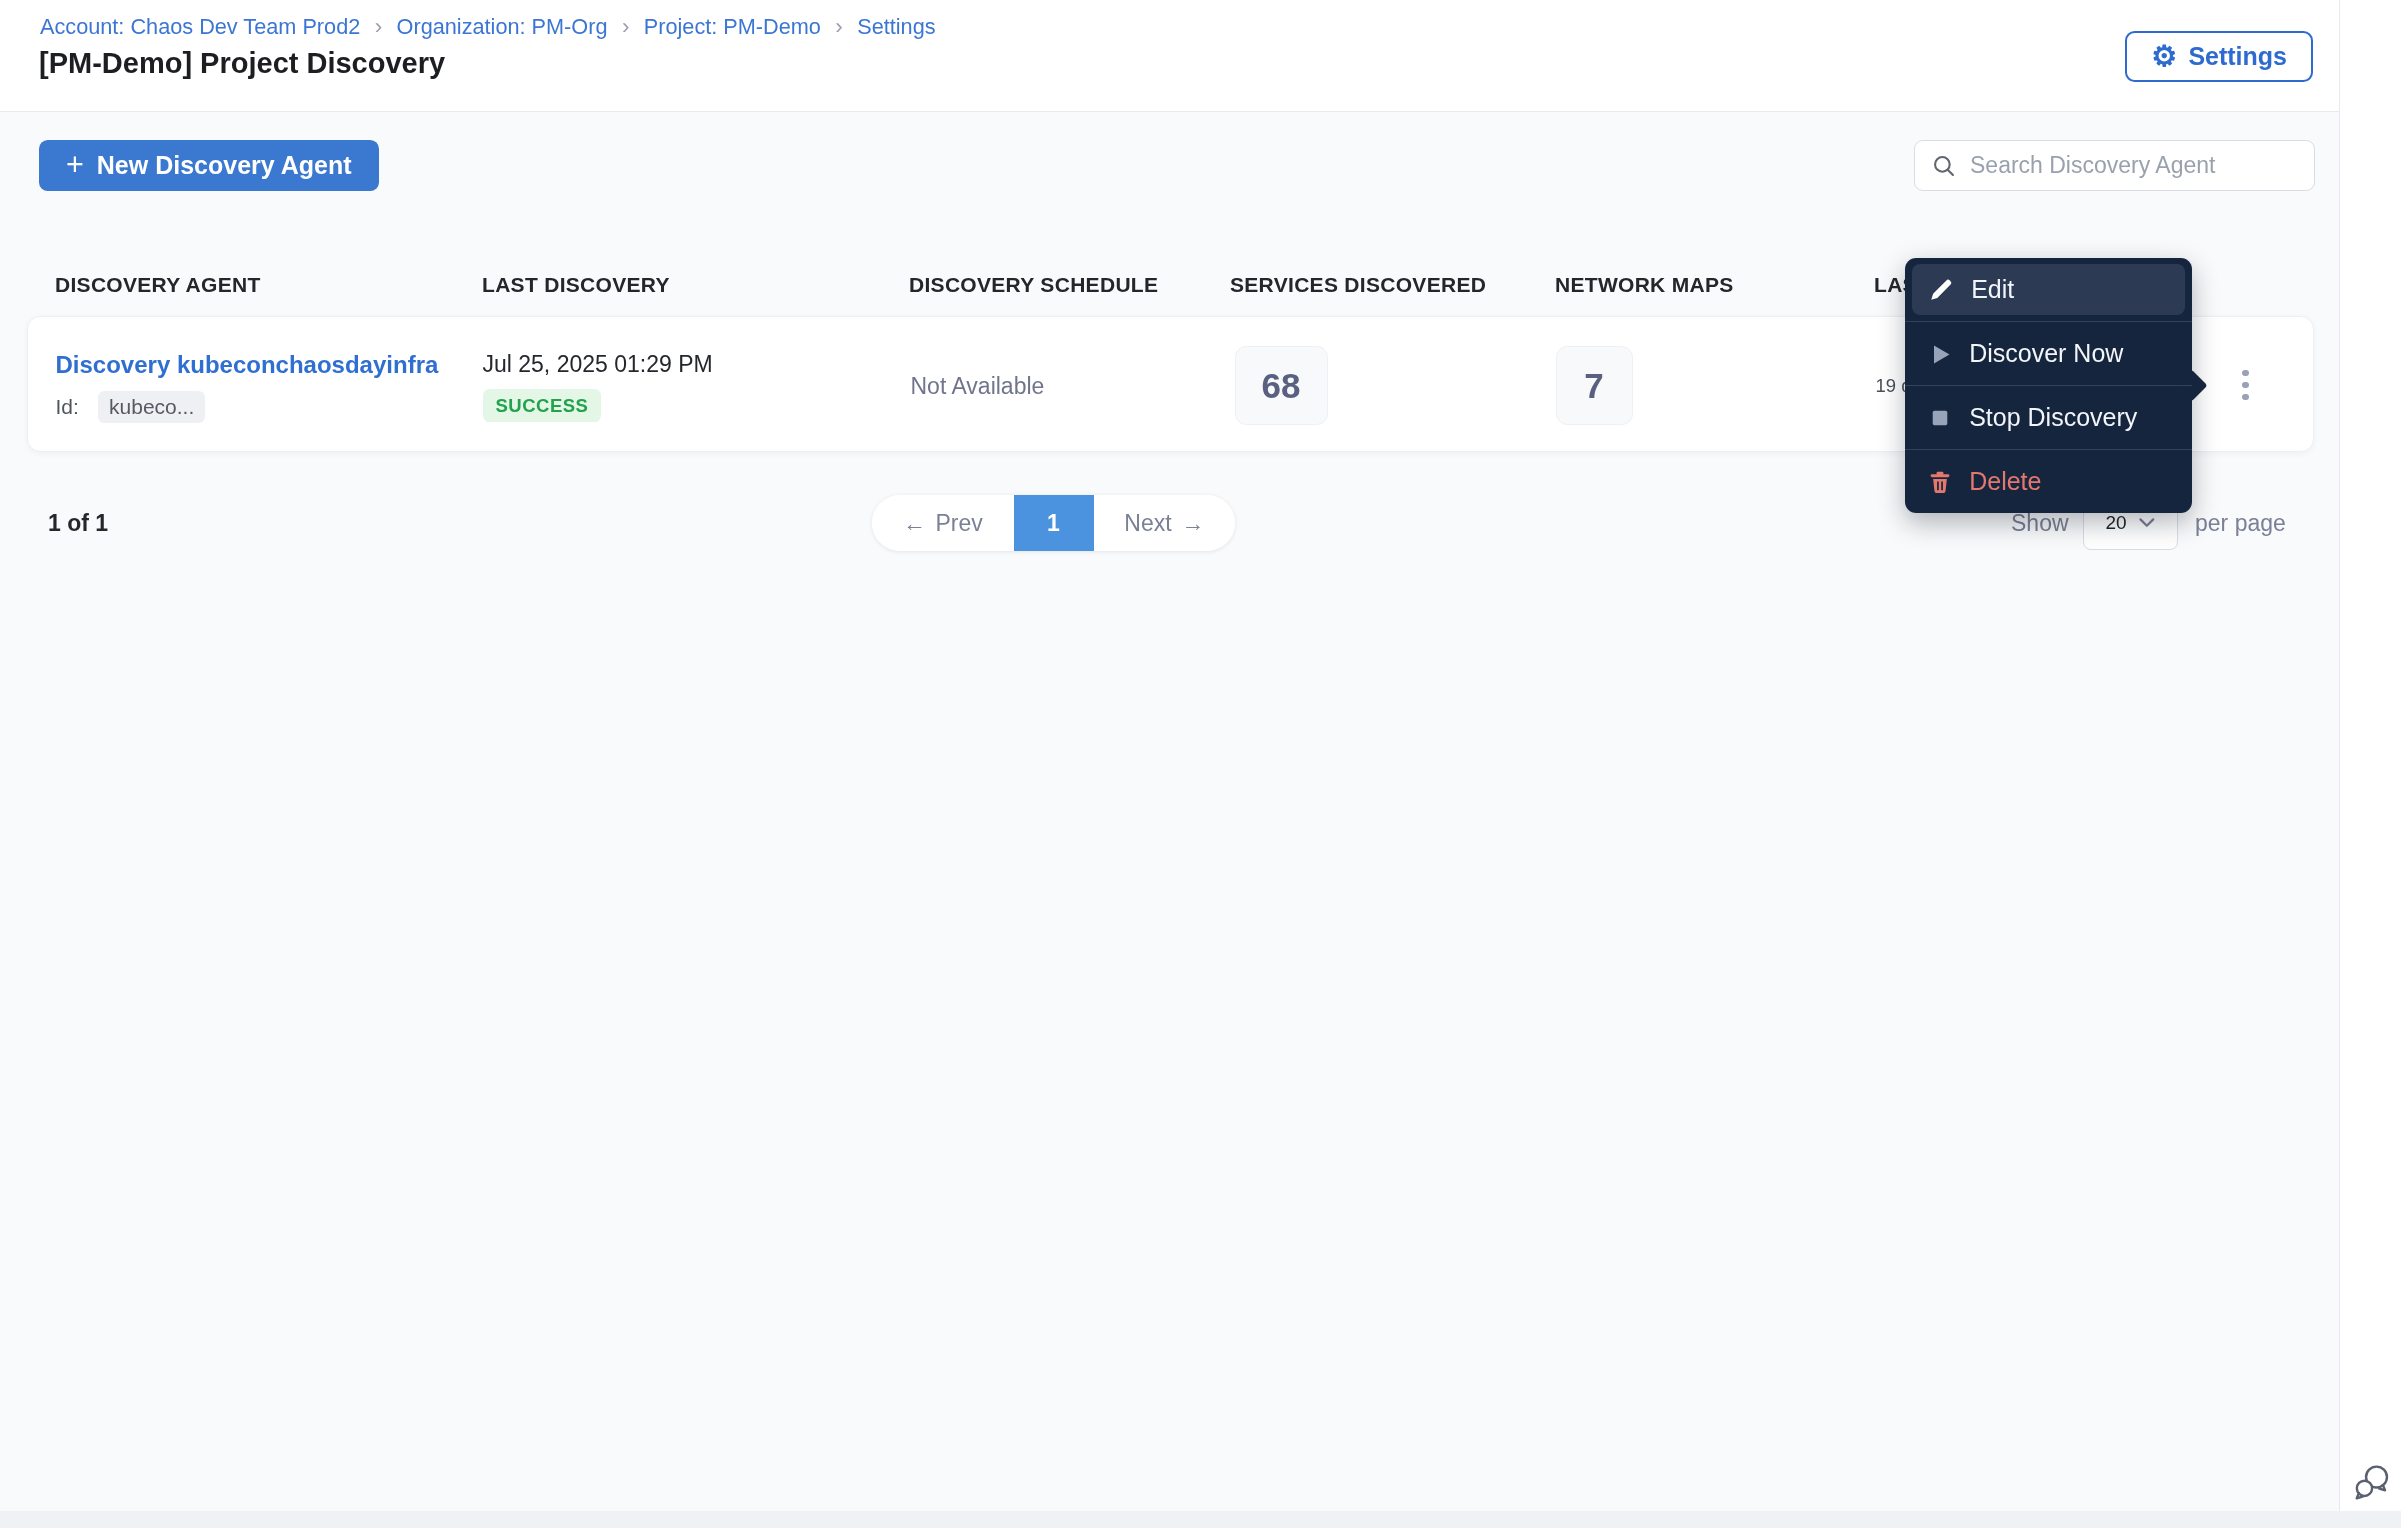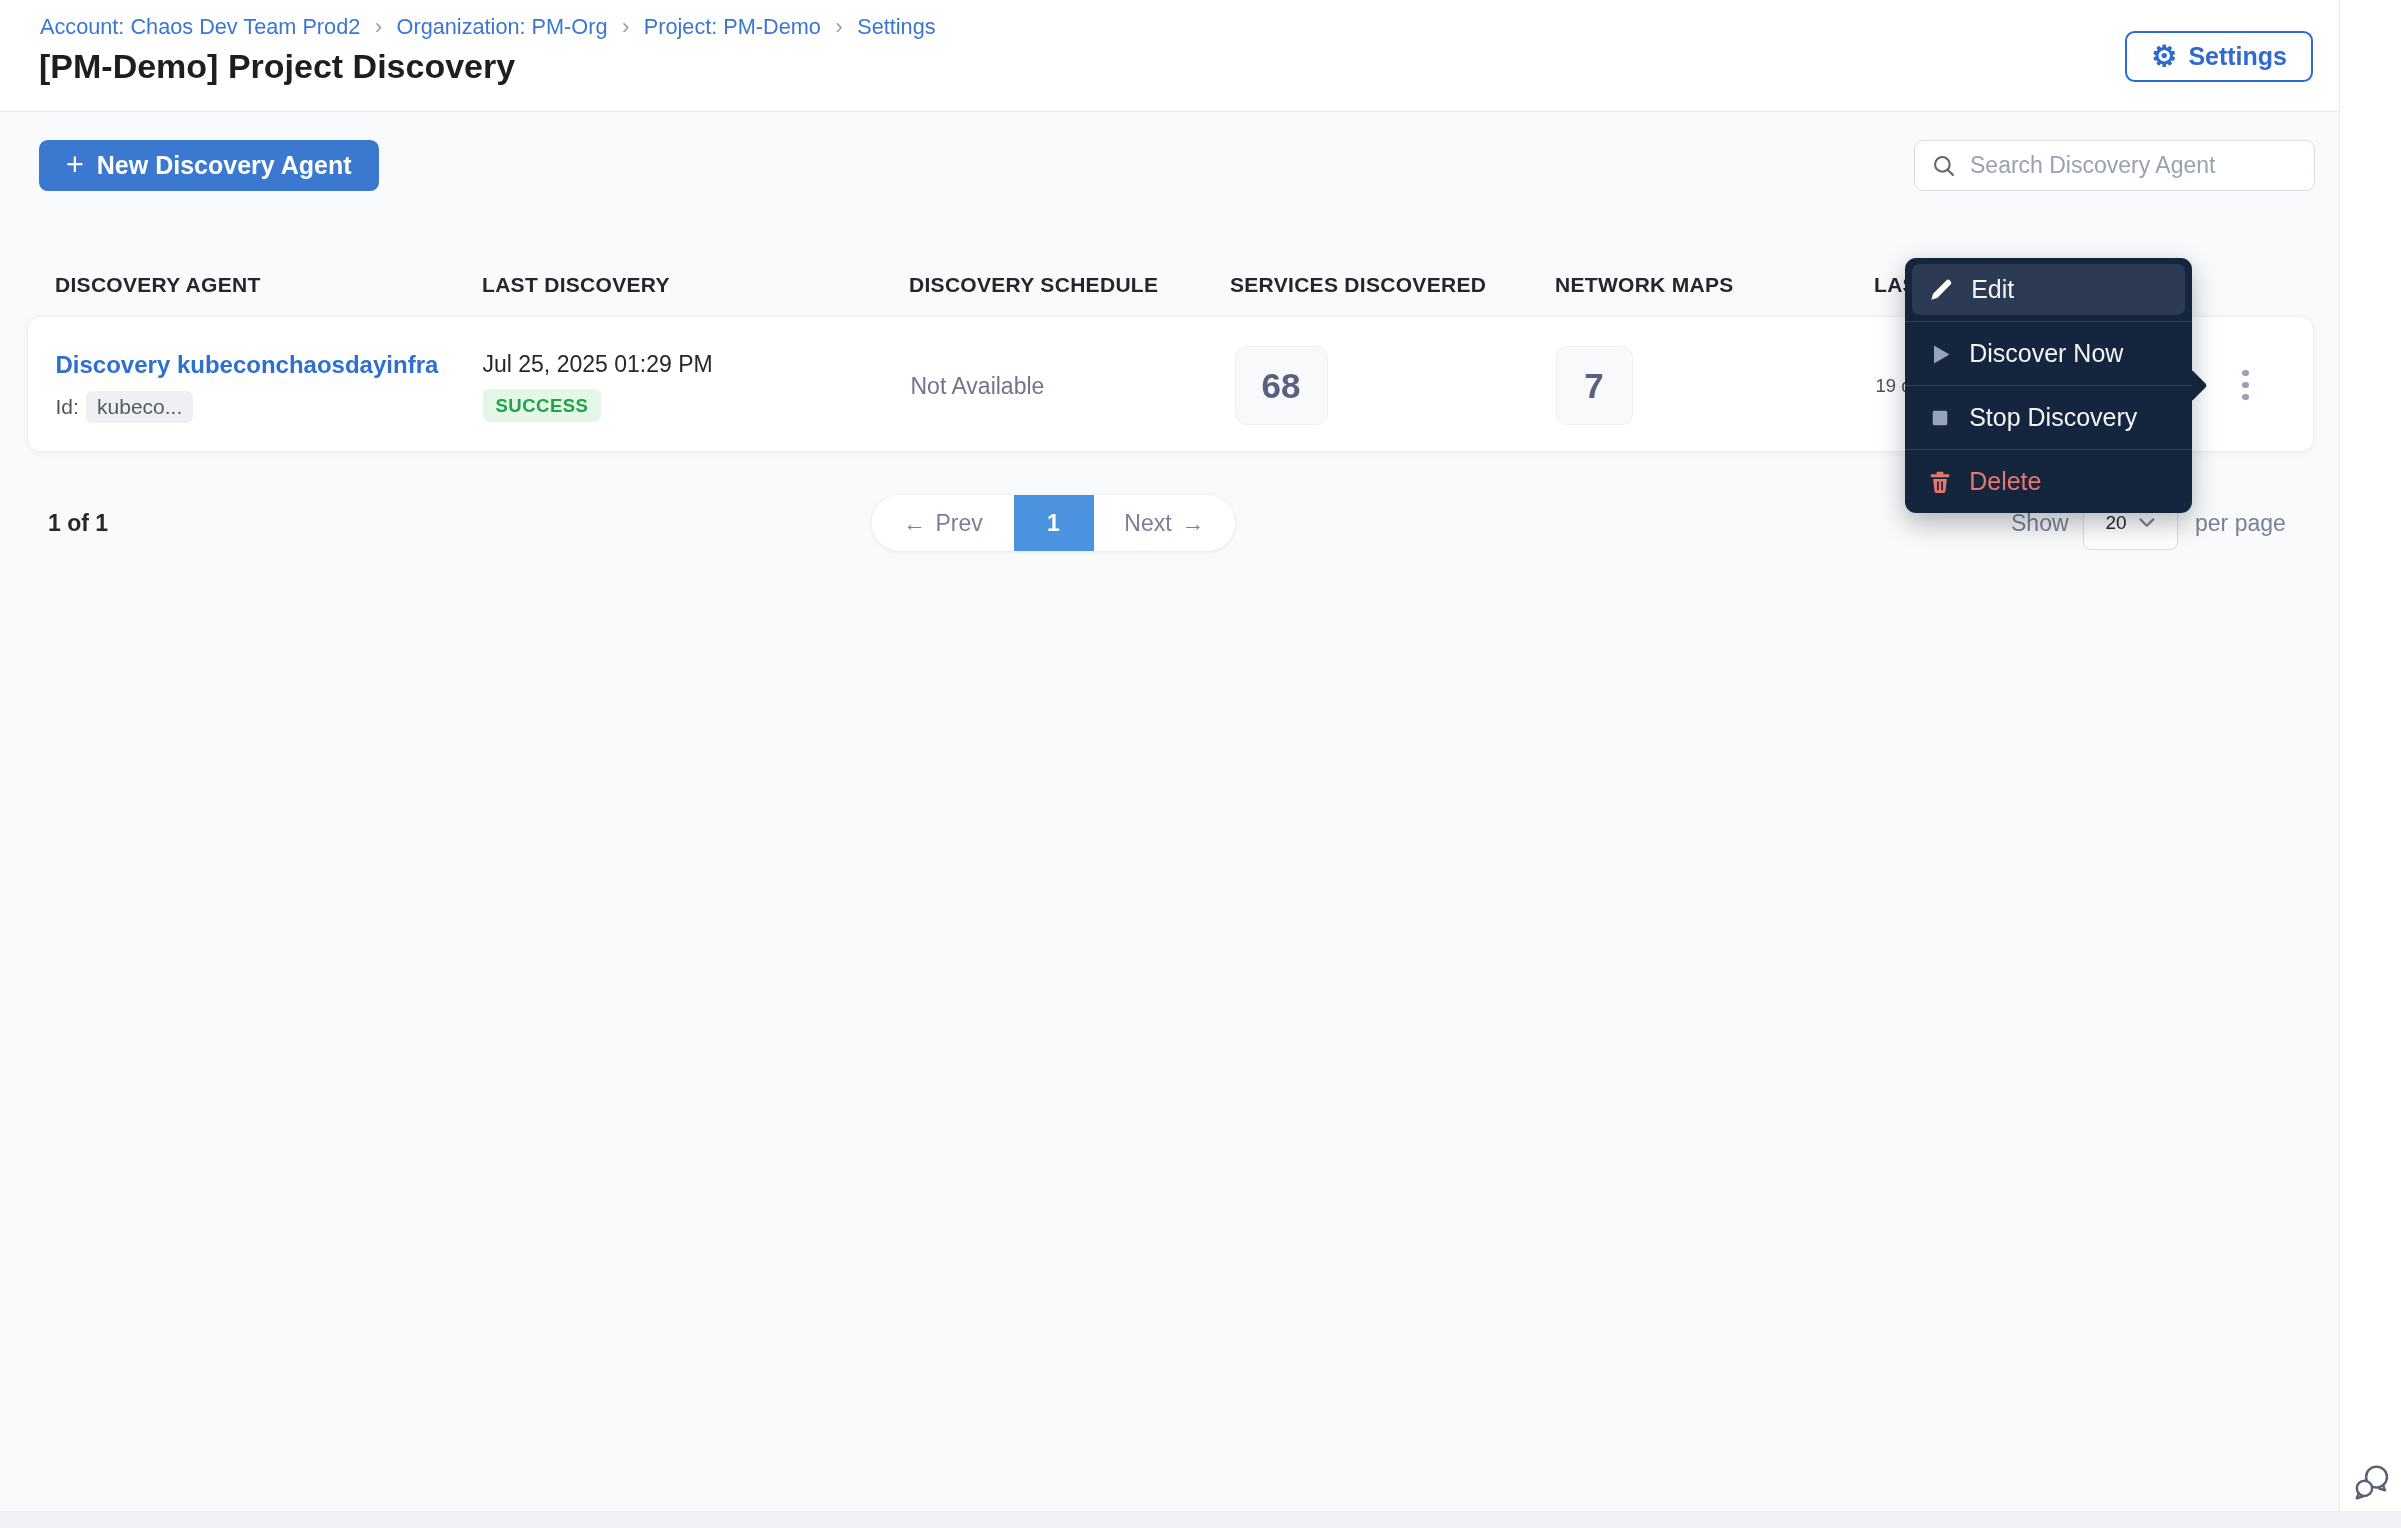--- a/index.html
+++ b/index.html
@@ -8,21 +8,21 @@
   .page { position:relative; width:2401px; height:1528px; }
   .abs { position:absolute; }
 
   
   .topbar { left:0; top:0; width:2401px; height:112px; background:#FFFFFF;
             border-bottom:1.6px solid #E8EAEE; z-index:2; }
   .breadcrumb { left:40px; top:14.4px; display:flex; align-items:center; gap:14.4px;
                 font-size:21.7px; color:#3B76D4; }
   .breadcrumb a { color:#3B76D4; text-decoration:none; cursor:pointer; }
   .crumb-sep { color:#9AA0AC; font-size:22.5px; }
-  .page-title { left:39px; top:47px; font-size:34px; font-weight:700; color:#1C1E21; }
+  .page-title { left:39px; top:47px; font-size:29px; font-weight:700; color:#1C1E21; }
   .settings-btn { right:88px; top:30.5px; height:51px; padding:0 24px;
                   display:flex; align-items:center; gap:11.2px;
                   border:2.4px solid #2E6BD0; border-radius:9.6px; background:#FFFFFF;
                   color:#2E6BD0; font-size:25px; font-weight:700; cursor:pointer; }
   .gear-glyph { font-size:29px; line-height:1; }
 
   
   .new-btn { left:39px; top:140px; height:51px; padding:0 27px;
              display:flex; align-items:center; gap:13px;
              background:#3B78CF; border:none; border-radius:8.8px;
@@ -35,21 +35,21 @@
                        font-family:"Liberation Sans", sans-serif; background:transparent; }
   .search-wrap input::placeholder { color:#9AA1AE; }
 
   
   .col-h { top:273px; font-size:21px; font-weight:700; color:#23262B; letter-spacing:0.3px; }
   .row-card { left:26.5px; top:316px; width:2287px; height:136px; background:#FFFFFF;
               border:1.6px solid #EDEFF3; border-radius:13px;
               box-shadow:0 1.6px 6.4px rgba(20,30,50,.04); }
   .agent-name { left:28px; top:34px; font-size:24px; font-weight:700; color:#2F6FD2;
                 text-decoration:none; cursor:pointer; }
-  .id-line { left:28px; top:74px; display:flex; align-items:center; gap:7px;
+  .id-line { left:28px; top:74px; display:flex; align-items:center; gap:19px;
              font-size:21px; color:#51555E; }
   .id-pill { background:#EEF0F4; border-radius:6.4px; padding:4px 11.2px; color:#555A64; }
   .disc-time { left:455px; top:34px; font-size:23px; color:#24272C; }
   .status-badge { left:455px; top:72px; background:#E4F6E6; color:#21A24B;
                   font-size:18.5px; font-weight:700; letter-spacing:0.5px;
                   padding:5.6px 13px; border-radius:6.4px; }
   .sched { left:883px; top:56px; font-size:23px; color:#70758C; }
   .count-box { top:29px; height:79px; background:#F8F9FB; border:1.6px solid #EEF0F4;
                border-radius:11.2px; display:flex; align-items:center; justify-content:center;
                font-size:35px; font-weight:700; color:#596080; }

